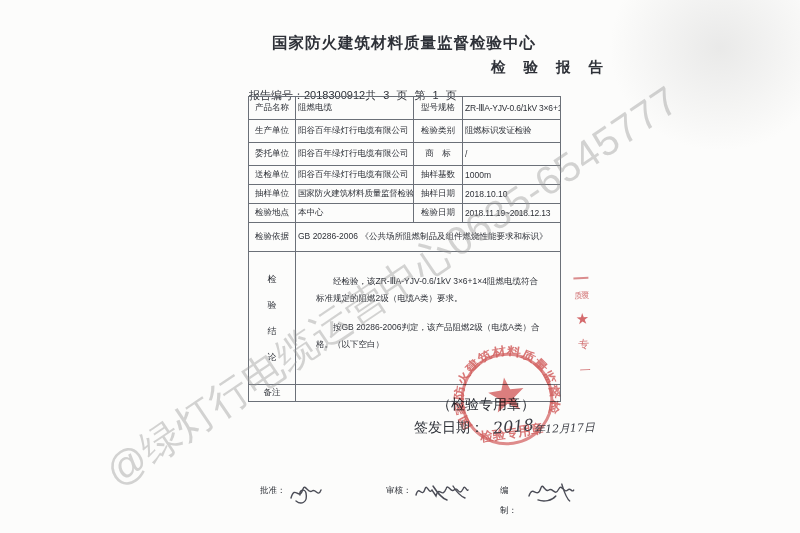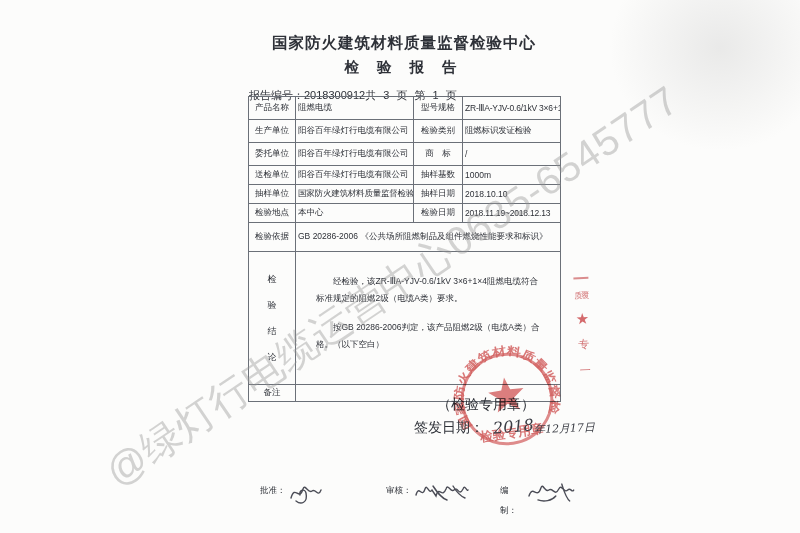--- a/index.html
+++ b/index.html
@@ -4,21 +4,21 @@
 <style>
   html,body{margin:0;padding:0;background:#ffffff;}
   .page{position:relative;width:800px;height:533px;background:#fcfcfb;overflow:hidden;
         font-family:"Liberation Sans","DejaVu Sans",sans-serif;color:#2e3138;}
   .smudge{position:absolute;left:600px;top:0;width:200px;height:160px;
           background:radial-gradient(ellipse at 60% 30%,rgba(185,185,185,.28),rgba(185,185,185,0) 65%);}
   .watermark{position:absolute;left:392px;top:286px;transform:translate(-50%,-50%) rotate(-34deg);
              font-size:40px;color:rgba(148,148,148,.40);white-space:nowrap;z-index:6;letter-spacing:1px;}
   .org{position:absolute;left:198px;top:33px;width:412px;text-align:center;
        font-size:15.5px;font-weight:bold;letter-spacing:1px;}
-  .title{position:absolute;left:198px;top:58px;width:412px;text-align:center;
+  .title{position:absolute;left:198px;top:58px;width:412px;text-align:right;
          font-size:14.5px;font-weight:bold;letter-spacing:7px;}
   .meta{position:absolute;left:249px;top:80px;width:311px;display:flex;font-size:11px;margin-top:8px;}
   .meta .pagination{letter-spacing:2px;}
   table.rpt{position:absolute;left:248px;top:96px;width:312px;border-collapse:collapse;table-layout:fixed;}
   table.rpt td{border:1px solid #6b7078;padding:0 2px;overflow:hidden;white-space:nowrap;font-size:8.5px;}
   td.lbl{text-align:center;padding:0 1px;}
   td.small{font-size:7px;letter-spacing:-0.2px;}
   tr.ra{height:23px;} tr.rb{height:19px;margin-top:38px;}
   tr.basis{height:29px;} tr.item{height:20px;} tr.concl{height:133px;} tr.remark{height:17px;}
   td.concl-label{vertical-align:middle;}

